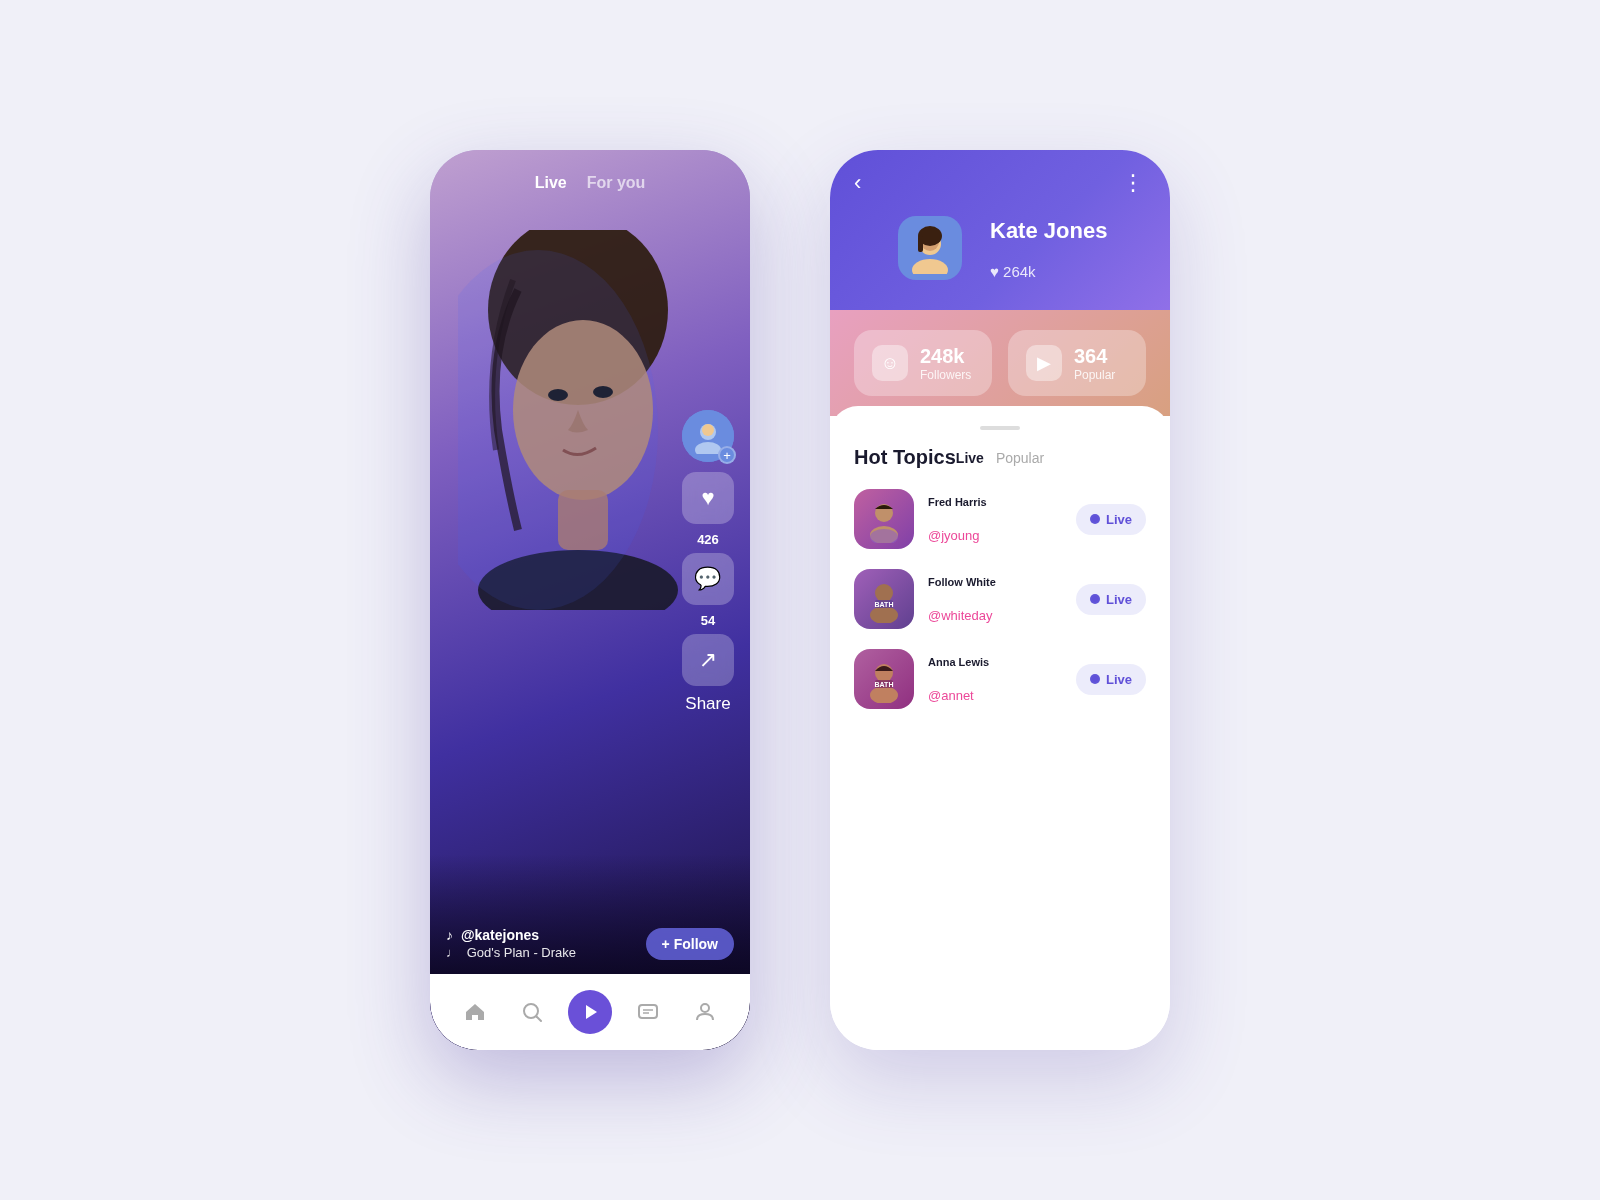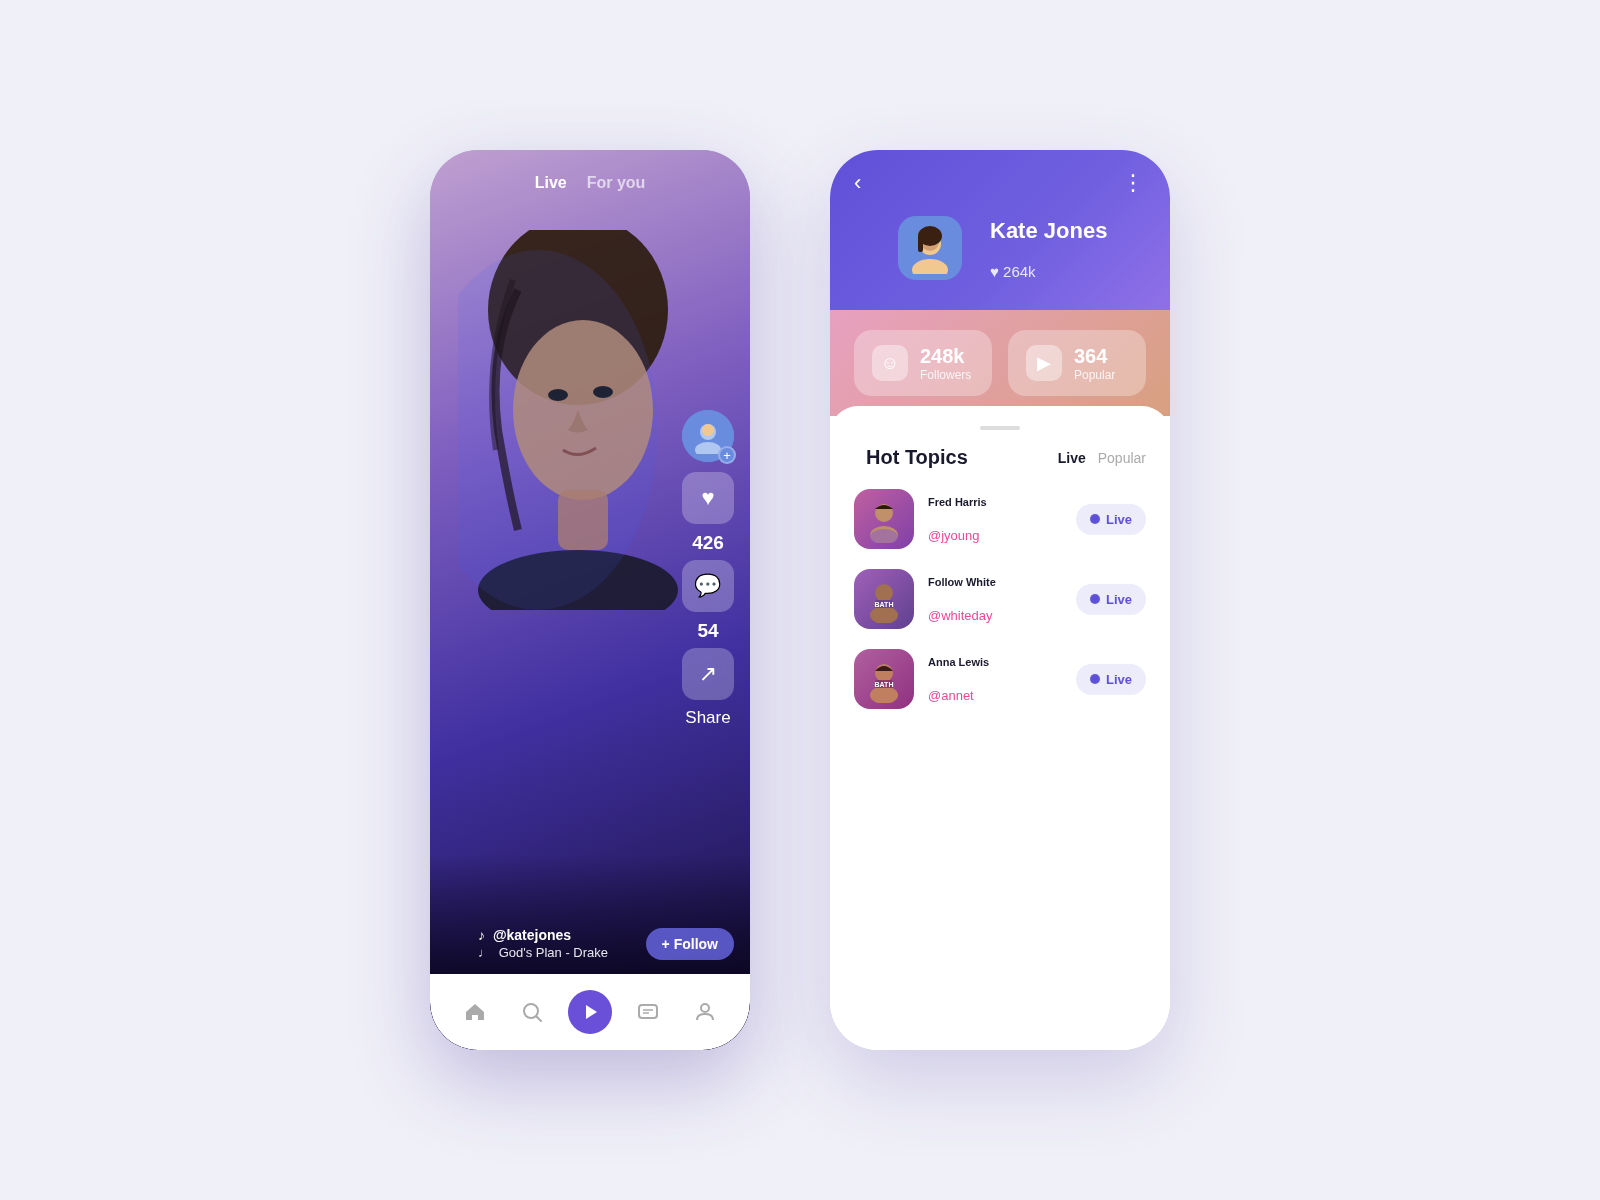--- a/index.html
+++ b/index.html
@@ -137,40 +137,39 @@
     }
 
     .action-btn .btn-icon {
       font-size: 22px;
       color: white;
       line-height: 1;
     }
 
     .action-count {
       color: white;
-      font-size: 19px;
+      font-size: 13px;
       font-weight: 600;
       margin-top: 2px;
     }
 
     .share-label {
       color: white;
       font-size: 17px;
       font-weight: 500;
       margin-top: 2px;
     }
 
     
     .bottom-info {
       position: absolute;
       bottom: 90px;
       left: 16px;
       right: 80px;
       z-index: 10;
-      margin-left: 32px;
     }
 
     .user-handle {
       color: white;
       font-size: 14px;
       font-weight: 600;
       margin-bottom: 2px;
     }
 
     .song-info {
@@ -359,24 +358,22 @@
       flex: 1;
       background: white;
       border-radius: 28px 28px 0 0;
       margin-top: -10px;
       padding: 20px 24px;
       overflow: hidden;
     }
 
     .hot-topics-header {
       display: flex;
-      justify-content: space-between;
       align-items: center;
       margin-bottom: 20px;
-      margin-left: 12px;
     }
 
     .hot-topics-title {
       font-size: 20px;
       font-weight: 700;
       color: #1a1a2e;
     }
 
     .topics-tabs {
       display: flex;

